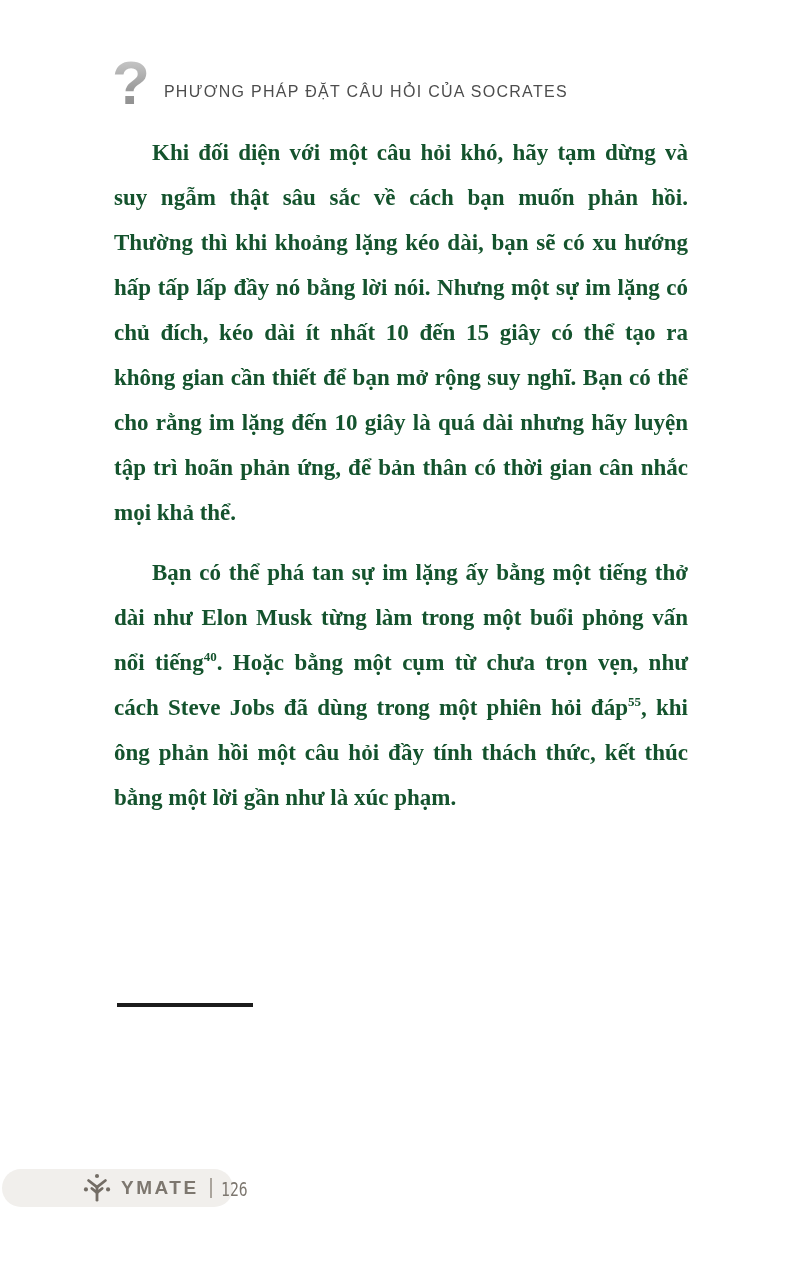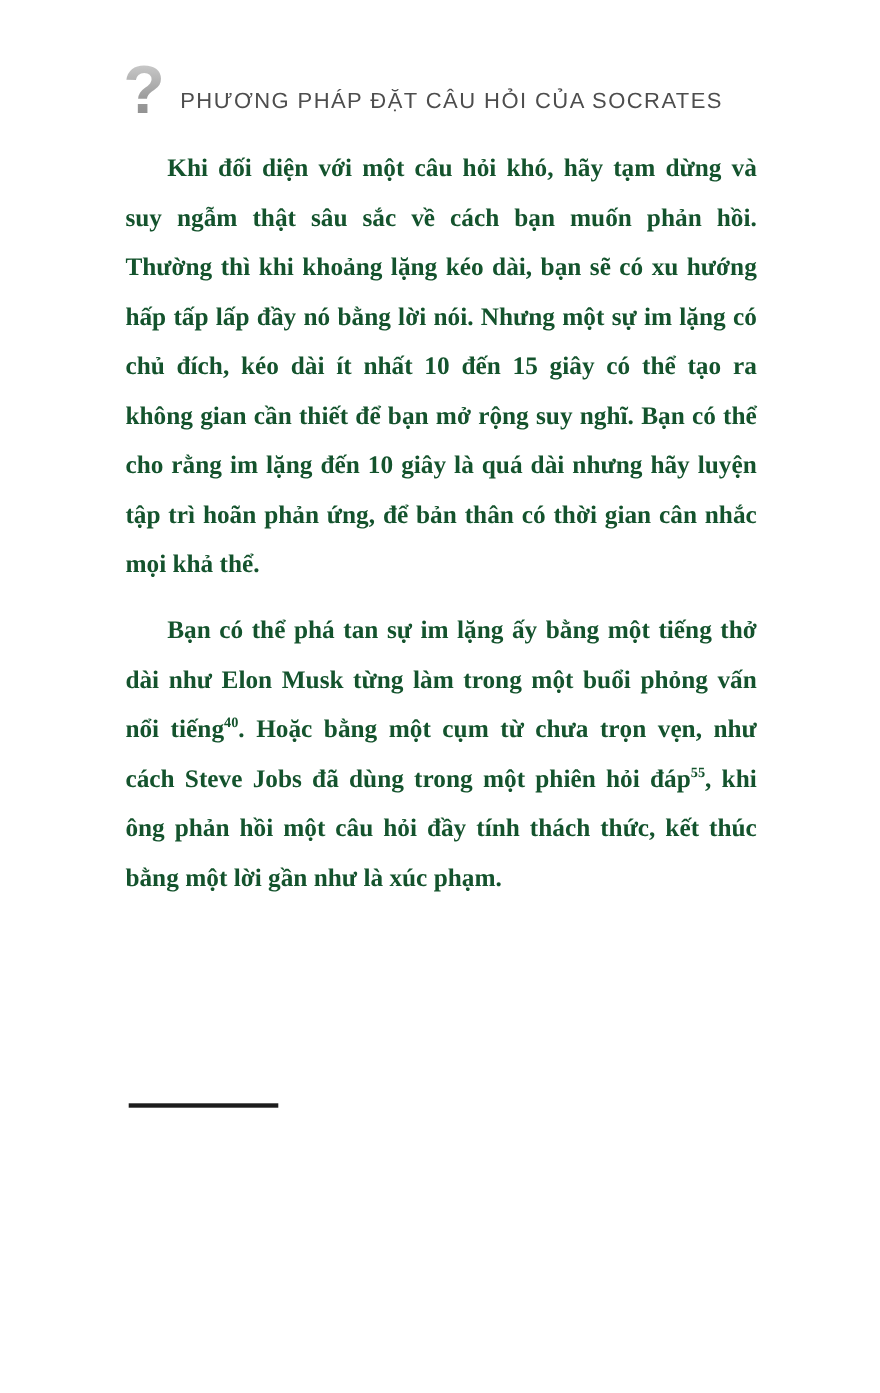--- a/index.html
+++ b/index.html
@@ -30,21 +30,21 @@
     color: #a7a7a7;
     background: linear-gradient(180deg, #d2d2d2 0%, #9c9c9c 60%, #8a8a8a 100%);
     -webkit-background-clip: text;
     background-clip: text;
     -webkit-text-fill-color: transparent;
     text-shadow: none;
     margin-right: 14px;
   }
   .chapter-title {
     font-family: "Liberation Sans", "DejaVu Sans", sans-serif;
-    font-size: 20px;
+    font-size: 16px;
     font-weight: 500;
     letter-spacing: 1.3px;
     color: #4d4d4d;
     padding-top: 18px;
     white-space: nowrap;
   }
 
   
   .body-text {
     position: absolute;
@@ -148,14 +148,33 @@
 
   <div class="body-text">
     <p><span>Khi đối diện với một câu hỏi khó, hãy tạm dừng và suy ngẫm thật sâu sắc về cách bạn muốn phản hồi. Thường thì khi khoảng lặng kéo dài, bạn sẽ có xu hướng hấp tấp lấp đầy nó bằng lời nói. Nhưng một sự im lặng có chủ đích, kéo dài ít nhất 10 đến 15 giây có thể tạo ra không gian cần thiết để bạn mở rộng suy nghĩ. Bạn có thể cho rằng im lặng đến 10 giây là quá dài nhưng hãy luyện tập trì hoãn phản ứng, để bản thân có thời gian cân nhắc mọi khả thể.</span></p>
     <p><span>Bạn có thể phá tan sự im lặng ấy bằng một tiếng thở dài như Elon Musk từng làm trong một buổi phỏng vấn nổi tiếng</span><sup>40</sup><span>. Hoặc bằng một cụm từ chưa trọn vẹn, như cách Steve Jobs đã dùng trong một phiên hỏi đáp</span><sup>55</sup><span>, khi ông phản hồi một câu hỏi đầy tính thách thức, kết thúc bằng một lời gần như là xúc phạm.</span></p>
   </div>
 
   <div class="footnotes">
     <div class="fn-rule"></div>
   </div>
 
+  <div class="page-footer-pill">
+    <div class="pill-content">
+      <svg class="ymate-logo" viewBox="0 0 32 32">
+        <g fill="none" stroke="#736d65" stroke-width="3" stroke-linecap="round">
+          <path d="M16 29 L16 15"></path>
+          <path d="M16 15 L7 8 M16 15 L25 8"></path>
+          <path d="M16 21 L10.5 16.5 M16 21 L21.5 16.5"></path>
+        </g>
+        <g fill="#736d65">
+          <circle cx="16" cy="3.2" r="2.2"></circle>
+          <circle cx="4.2" cy="17.5" r="2.2"></circle>
+          <circle cx="27.8" cy="17.5" r="2.2"></circle>
+        </g>
+      </svg>
+      <span class="brand">YMATE</span>
+      <span class="pill-divider"></span>
+      <span class="page-number">126</span>
+    </div>
+  </div>
 
 </div>
 
 </body></html>

